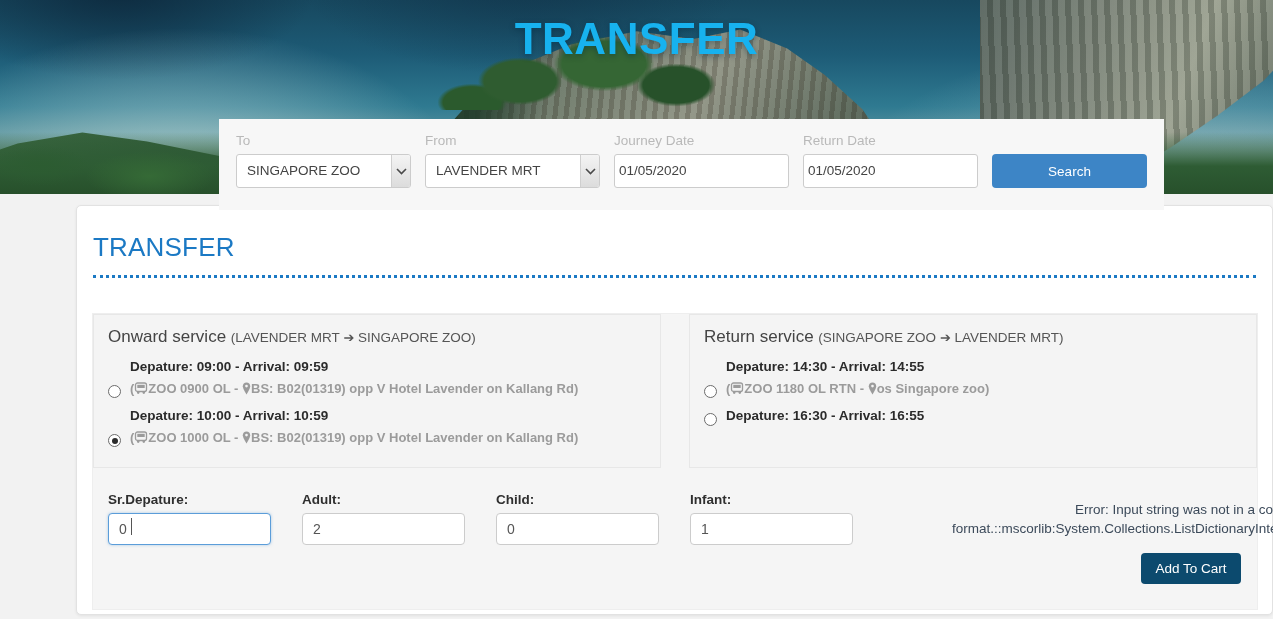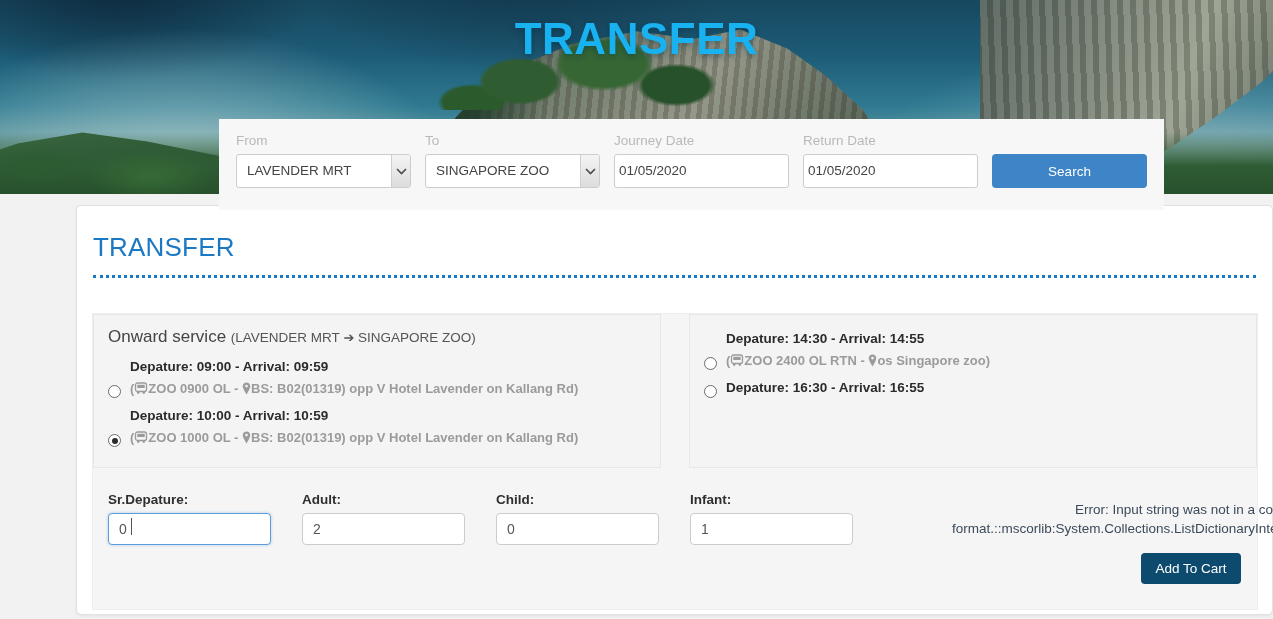--- a/index.html
+++ b/index.html
@@ -238,35 +238,35 @@
   <div class="karst-foliage"></div>
   <div class="karst-right"></div>
   <div class="canopy"></div>
   <div class="hero-title">TRANSFER</div>
 </div>
 
 <div class="search-panel">
   <div class="search-row">
 
     <div class="field">
-      <div class="field-label">From</div>
+      <div class="field-label">To</div>
       <div class="control sel">
-        <span class="sel-text">LAVENDER MRT</span>
+        <span class="sel-text">SINGAPORE ZOO</span>
         <span class="sel-arrow">
           <svg width="11" height="8" viewBox="0 0 11 8">
               <path d="M1 2 L5.5 6.5 L10 2" stroke="#4a4a4a" stroke-width="1.6" fill="none"></path>
             </svg>
         </span>
       </div>
     </div>
 
     <div class="field">
-      <div class="field-label">To</div>
+      <div class="field-label">From</div>
       <div class="control sel">
-        <span class="sel-text">SINGAPORE ZOO</span>
+        <span class="sel-text">LAVENDER MRT</span>
         <span class="sel-arrow">
           <svg width="11" height="8" viewBox="0 0 11 8">
               <path d="M1 2 L5.5 6.5 L10 2" stroke="#4a4a4a" stroke-width="1.6" fill="none"></path>
             </svg>
         </span>
       </div>
     </div>
 
     <div class="field">
       <div class="field-label">Journey Date</div>
@@ -323,31 +323,35 @@
                   <circle cx="9.8" cy="10.6" r="1.3" fill="#9b9b9b"></circle>
                 </svg></span><span>ZOO 1000 OL</span><span> - </span><span><svg width="9" height="13" viewBox="0 0 9 13">
                   <path d="M4.5 0.6 C2.3 0.6 0.8 2.2 0.8 4.2 C0.8 6.8 4.5 12.4 4.5 12.4 C4.5 12.4 8.2 6.8 8.2 4.2 C8.2 2.2 6.7 0.6 4.5 0.6 Z" fill="#9b9b9b"></path>
                   <circle cx="4.5" cy="4.1" r="1.35" fill="#f4f4f4"></circle>
                 </svg></span><span>BS: B02(01319) opp V Hotel Lavender on Kallang Rd)</span></span>
         </span>
       </div>
     </div>
 
     <div class="service">
+      <div class="service-head">
+        <span>Return service</span>
+        <span class="route"><span>(</span><span>SINGAPORE ZOO</span> <span class="arrow-g">➔</span> <span>LAVENDER MRT</span><span>)</span></span>
+      </div>
 
       <div class="option">
         <span class="radio"></span>
         <span class="opt-lines">
           <span class="opt-time">Depature: 14:30 - Arrival: 14:55</span><br>
           <span class="opt-desc"><span>(</span><span><svg width="14" height="13" viewBox="0 0 14 13">
                   <rect x="1.5" y="1" width="11" height="8.5" rx="2" fill="none" stroke="#9b9b9b" stroke-width="1.3"></rect>
                   <rect x="3.3" y="2.8" width="7.4" height="3.2" fill="#9b9b9b"></rect>
                   <circle cx="4.2" cy="10.6" r="1.3" fill="#9b9b9b"></circle>
                   <circle cx="9.8" cy="10.6" r="1.3" fill="#9b9b9b"></circle>
-                </svg></span><span>ZOO 2400 OL RTN</span><span> - </span><span><svg width="9" height="13" viewBox="0 0 9 13">
+                </svg></span><span>ZOO 1180 OL RTN</span><span> - </span><span><svg width="9" height="13" viewBox="0 0 9 13">
                   <path d="M4.5 0.6 C2.3 0.6 0.8 2.2 0.8 4.2 C0.8 6.8 4.5 12.4 4.5 12.4 C4.5 12.4 8.2 6.8 8.2 4.2 C8.2 2.2 6.7 0.6 4.5 0.6 Z" fill="#9b9b9b"></path>
                   <circle cx="4.5" cy="4.1" r="1.35" fill="#f4f4f4"></circle>
                 </svg></span><span>os Singapore zoo)</span></span>
         </span>
       </div>
 
       <div class="option">
         <span class="radio"></span>
         <span class="opt-lines">
           <span class="opt-time">Depature: 16:30 - Arrival: 16:55</span><br>

